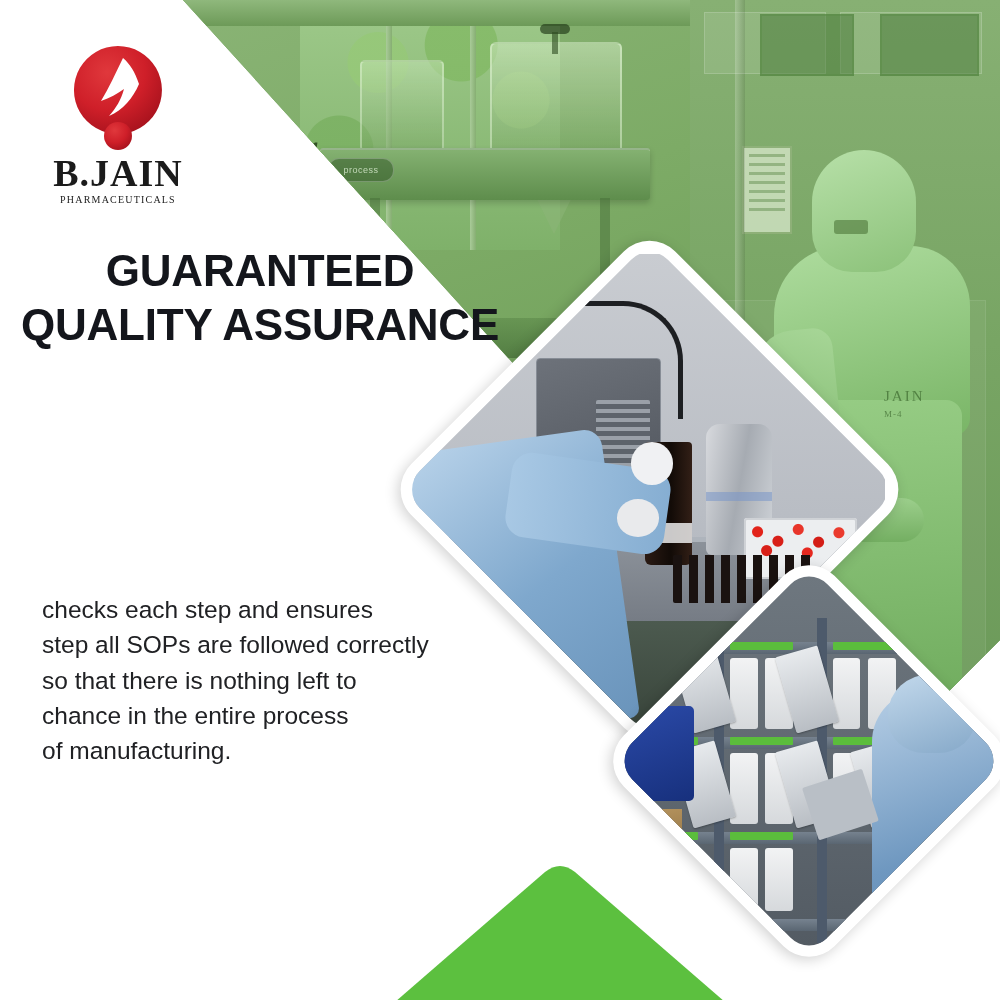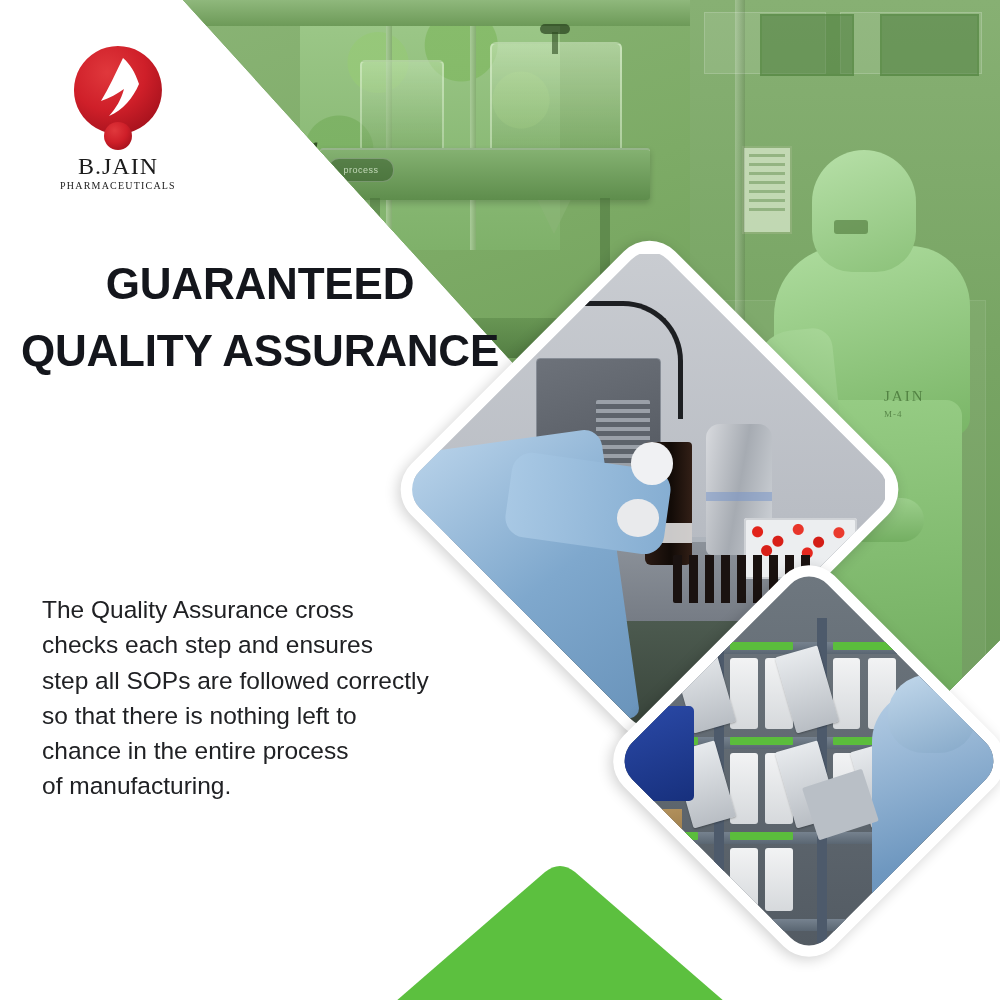--- a/index.html
+++ b/index.html
@@ -195,35 +195,35 @@
 
   
   .logo{position:absolute;left:48px;top:44px;width:140px;height:145px;}
   .logo-mark{position:relative;width:115px;height:108px;margin:0 auto;}
   .logo-mark svg{display:block;}
   .logo-wordmark{
     text-align:center;margin-top:2px;
     font-family:"Liberation Serif", serif;
     color:#1b1b1b;
   }
-  .logo-name{font-size:24px;letter-spacing:1px;line-height:1;font-weight:400;}
+  .logo-name{font-size:38px;letter-spacing:1px;line-height:1;font-weight:700;}
   .logo-sub{font-size:10px;letter-spacing:1.2px;margin-top:2px;}
 
   
   .headline{
     position:absolute;left:0px;top:244px;width:520px;
     text-align:center;
     font-family:"Liberation Sans", sans-serif;
     font-weight:700;
     font-size:44px;
     line-height:1.22;
     color:#14161c;
     letter-spacing:-0.2px;
   }
-  .headline .ln{display:block;white-space:nowrap;margin-top:13px;}
+  .headline .ln{display:block;white-space:nowrap;}
 
   
   .body-copy{
     position:absolute;left:42px;top:592px;width:480px;
     font-family:"Liberation Sans", sans-serif;
     font-size:24.5px;
     line-height:1.44;
     color:#202124;
   }
   .body-copy .ln{display:block;white-space:nowrap;}
@@ -400,21 +400,20 @@
       <div class="logo-sub">PHARMACEUTICALS</div>
     </div>
   </div>
 
   <div class="headline">
     <span class="ln">GUARANTEED</span>
     <span class="ln">QUALITY ASSURANCE</span>
   </div>
 
   <div class="body-copy">
-    <span class="ln">The Quality Assurance cross</span>
     <span class="ln">checks each step and ensures</span>
     <span class="ln">step all SOPs are followed correctly</span>
     <span class="ln">so that there is nothing left to</span>
     <span class="ln">chance in the entire process</span>
     <span class="ln">of manufacturing.</span>
   </div>
 
   <div class="diamond" id="d1">
     <div class="inner">
       <div class="scene-wrap">

